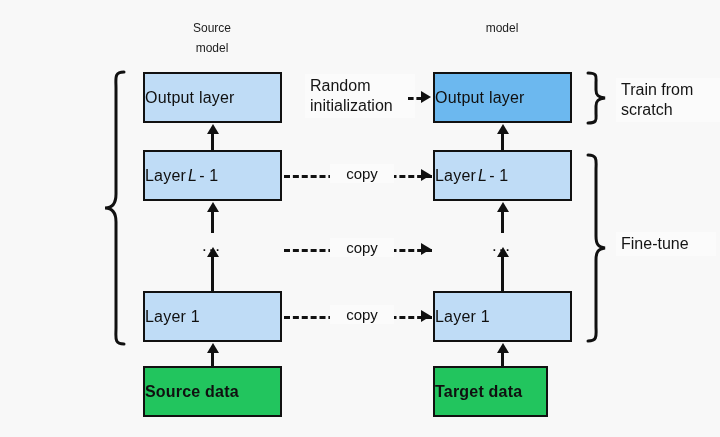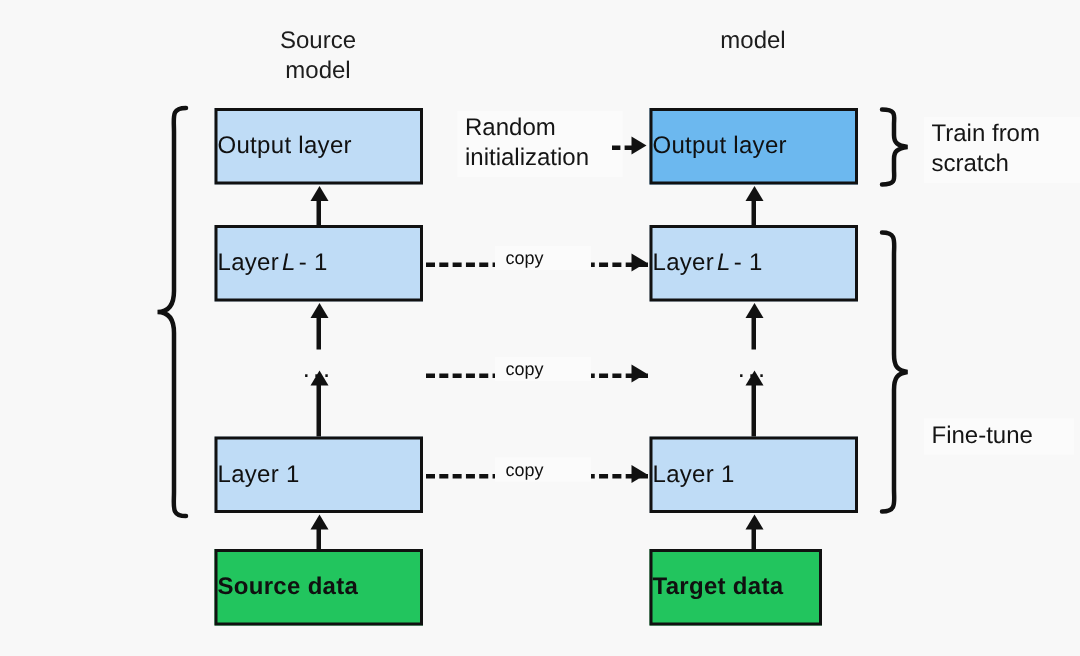--- a/index.html
+++ b/index.html
@@ -15,21 +15,21 @@
     overflow: hidden;
     font-family: "Liberation Sans", sans-serif;
     color: #1a1a1a;
   }
 
   
   .col-title {
     position: absolute;
     width: 160px;
     text-align: center;
-    font-size: 16px;
+    font-size: 12px;
     line-height: 20px;
     color: #1d1d1d;
   }
   .col-title.src { left: 132px; top: 18px; }
   .col-title.tgt { left: 422px; top: 18px; }
 
   
   .nbox {
     position: absolute;
     box-sizing: border-box;
@@ -85,23 +85,23 @@
     position: absolute;
     width: 0; height: 0;
     border-top: 6px solid transparent;
     border-bottom: 6px solid transparent;
     border-left: 10px solid #111111;
   }
   .copy-chip {
     position: absolute;
     background: #fbfbfb;
     padding: 1px 7px;
-    font-size: 12px;
+    font-size: 15px;
     color: #101010;
-    text-align: left;
+    text-align: center;
   }
 
   
   .plate {
     position: absolute;
     background: #fbfbfb;
     font-size: 16px;
     line-height: 20px;
     color: #151515;
     text-align: left;
@@ -220,16 +220,16 @@
   </svg>
   <div class="plate" style="left:616px; top:78px; width:100px;">
     <div>Train from</div>
     <div>scratch</div>
   </div>
 
   <svg class="brace" style="left:584px; top:152px;" width="26" height="192" viewBox="0 0 26 192">
     <path d="M4 3 C14 3, 12 9, 12 18 L12 84 C12 92, 14 95, 21 96
              C14 97, 12 100, 12 108 L12 174 C12 183, 14 189, 4 189" fill="none" stroke="#111111" stroke-width="3" stroke-linecap="round"></path>
   </svg>
-  <div class="plate" style="left:616px; top:232px; width:90px;margin-top:47px;">Fine-tune</div>
+  <div class="plate" style="left:616px; top:232px; width:90px;">Fine-tune</div>
 
 
 </div>
 
 </body></html>

